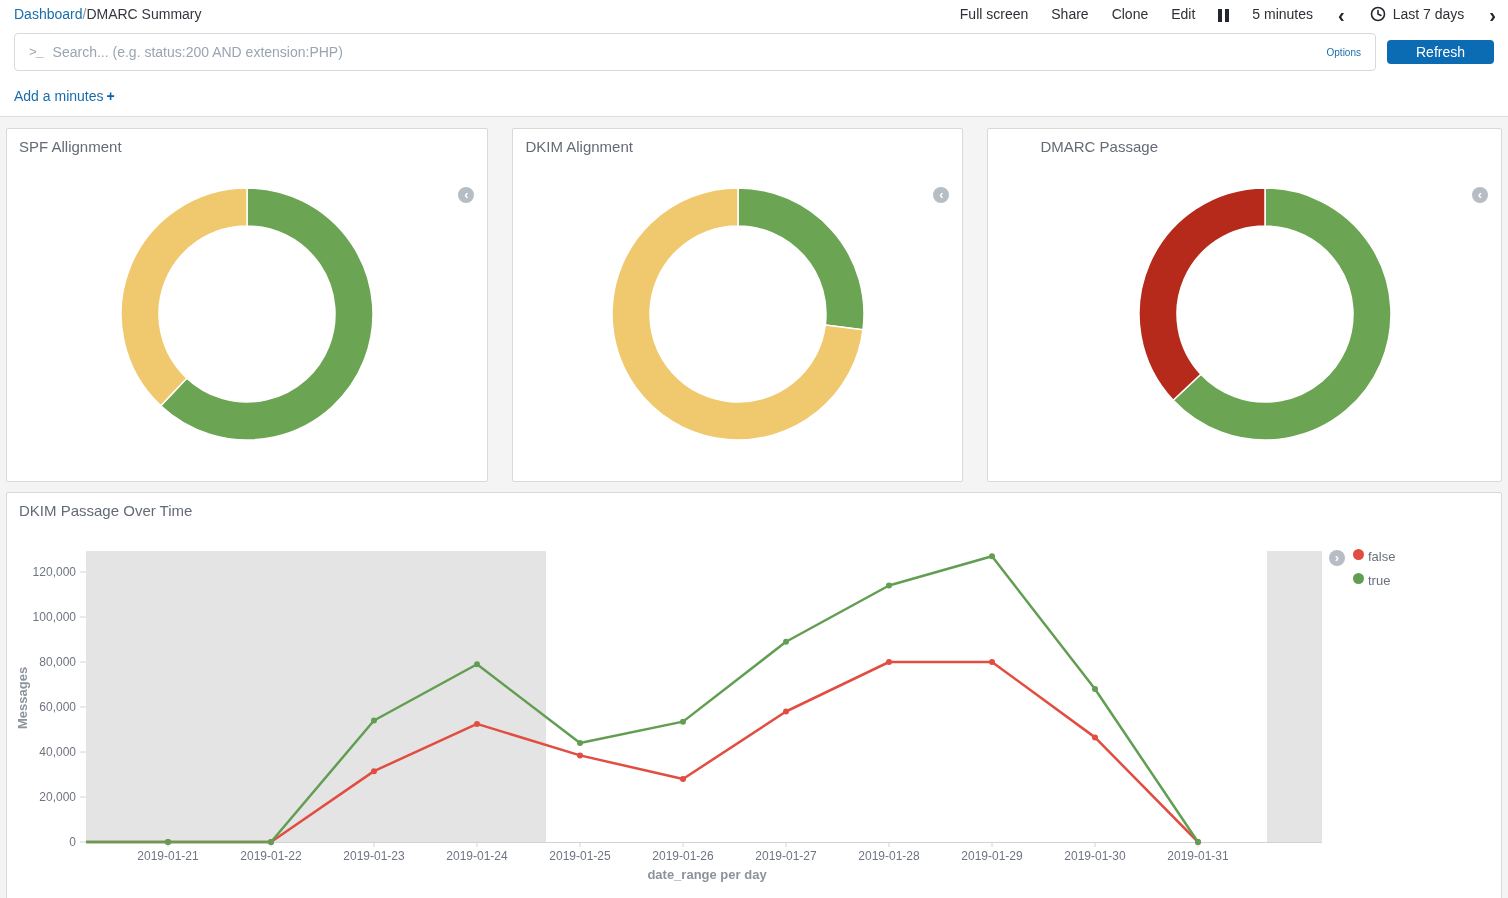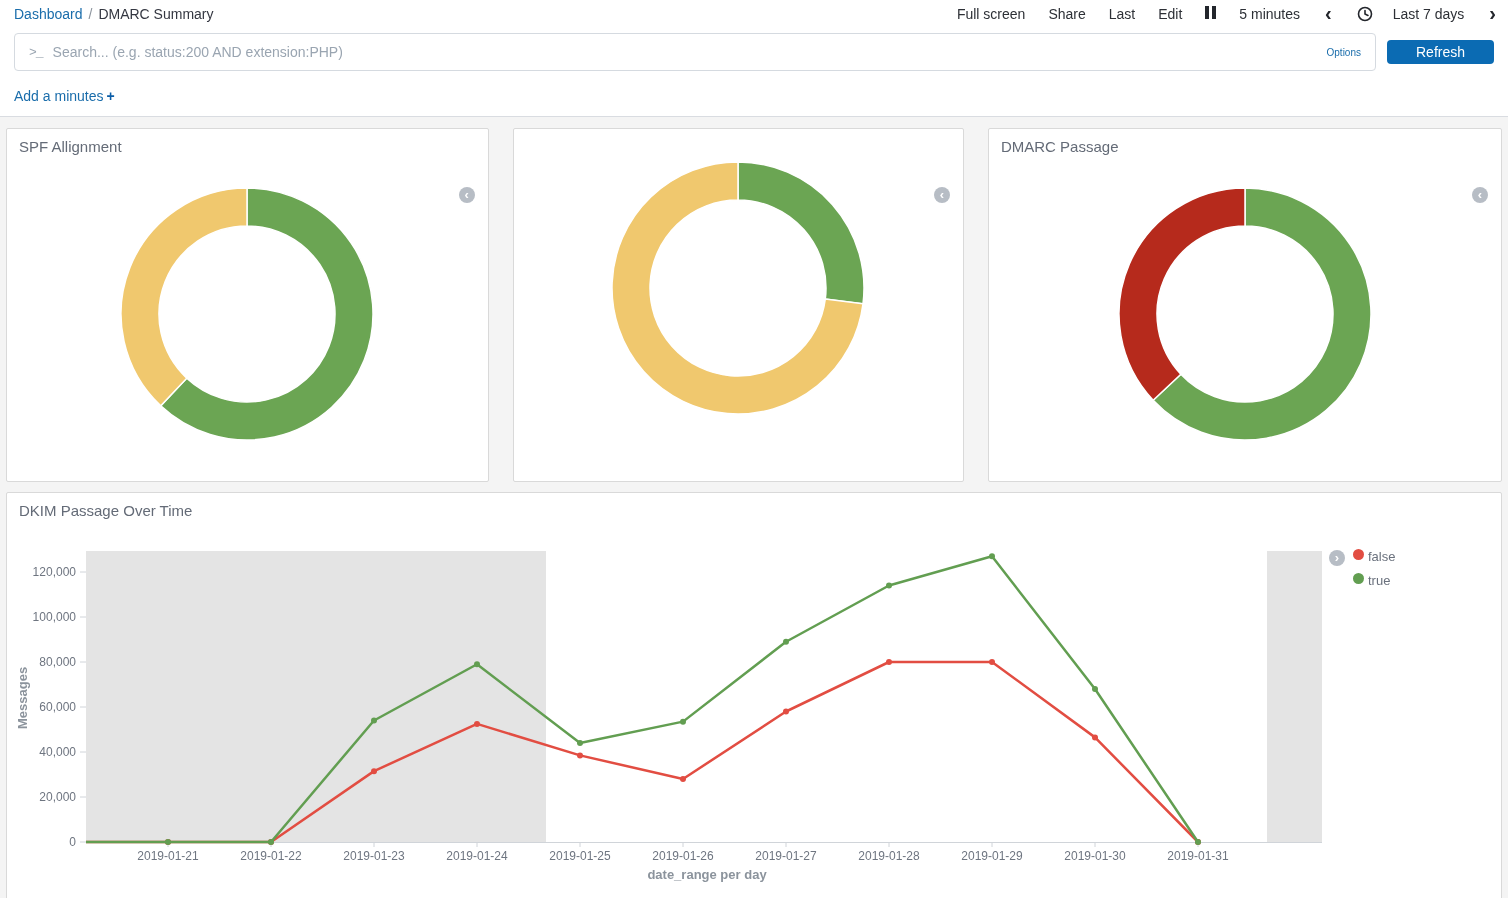--- a/index.html
+++ b/index.html
@@ -1,30 +1,30 @@
 <!DOCTYPE html>
 <html><head>
 <meta charset="utf-8">
 <style>
   * { margin:0; padding:0; box-sizing:border-box; }
   html,body { width:1508px; height:898px; overflow:hidden; }
   body { font-family:"Liberation Sans","DejaVu Sans",sans-serif; background:#fff; color:#343741; }
 
   
   .navbar { height:26px; display:flex; justify-content:space-between; align-items:center; padding:2px 10px 0 14px; }
-  .breadcrumb { font-size:14px; display:flex; gap:6px; align-items:center; }
+  .breadcrumb { font-size:14px; display:flex; align-items:center; }
   .crumb-link { color:#1a6dab; cursor:pointer; }
   .crumb-sep { color:#8b939c; }
   .crumb-current { color:#343741; }
-  .nav-right { display:flex; align-items:flex-start; gap:23px; font-size:14px; color:#2d3036; }
+  .nav-right { display:flex; align-items:flex-end; gap:23px; font-size:14px; color:#2d3036; }
   .nav-item { cursor:pointer; white-space:nowrap; }
   .pause-btn { display:inline-flex; gap:3px; align-items:center; cursor:pointer; }
   .pause-bar { width:4px; height:13px; background:#23262c; }
   .chev-btn { font-size:20px; font-weight:bold; line-height:14px; color:#23262c; cursor:pointer; padding:0 2px; }
-  .time-btn { display:flex; align-items:center; gap:20px; cursor:pointer; }
+  .time-btn { display:flex; align-items:center; gap:7px; cursor:pointer; }
 
   
   .search-row { display:flex; gap:11px; padding:7px 14px 9px 14px; align-items:center; }
   .search-box { flex:1; height:38px; border:1px solid #d5dae0; border-radius:4px; display:flex; align-items:center; padding:0 14px; background:#fff; }
   .prompt-icon { font-family:"Liberation Mono","DejaVu Sans Mono",monospace; color:#9aa5b1; font-size:13px; margin-right:10px; letter-spacing:-1px; }
   .search-box input { flex:1; border:none; outline:none; font-size:14px; color:#343741; background:transparent; }
   .search-box input::placeholder { color:#9aa5b1; }
   .options-link { color:#1a6dab; font-size:10px; cursor:pointer; margin-left:12px; }
   .refresh-btn { width:107px; height:24px; background:#0b6bb3; border:none; border-radius:4px; color:#fff; font-size:14px; font-family:inherit; cursor:pointer; }
 
@@ -33,21 +33,21 @@
   .add-filter { color:#1a6dab; cursor:pointer; }
   .plus-glyph { font-weight:bold; color:#0b5ea8; margin-left:3px; }
 
   
   .dashboard { background:#f4f4f4; padding:11px 6px 0 6px; height:786px; }
   .panel-row { display:flex; gap:24px; margin-bottom:10px; }
   .panel { background:#fff; border:1px solid #d9d9d9; border-radius:2px; position:relative; }
   .panel-title { font-size:15px; color:#646b77; padding:9px 12px 0 12px; }
   .p-spf { width:492px; height:354px; }
   .p-dkim { width:460px; height:354px; }
-  .p-dmarc { width:524px; height:354px; }
+  .p-dmarc { width:524px; height:354px;padding-left:40px; }
   .p-ts { width:1496px; height:410px; }
 
   .collapse-icon { position:absolute; right:13px; top:58px; width:16px; height:16px; border-radius:50%;
     background:#b7bdc5; color:#fff; font-size:13px; font-weight:bold; line-height:14px;
     display:flex; align-items:center; justify-content:center; cursor:pointer; }
   .donut-wrap { display:flex; justify-content:center; margin-top:32px; }
 
   
   .chart-svg { position:absolute; left:0; top:0; }
   .ylabel { position:absolute; left:8px; top:130px; width:16px; color:#8b939c; font-size:13px; font-weight:bold;
@@ -65,21 +65,21 @@
 
 <div class="navbar">
   <div class="breadcrumb">
     <span class="crumb-link">Dashboard</span>
     <span class="crumb-sep">/</span>
     <span class="crumb-current">DMARC Summary</span>
   </div>
   <div class="nav-right">
     <span class="nav-item">Full screen</span>
     <span class="nav-item">Share</span>
-    <span class="nav-item">Last</span>
+    <span class="nav-item">Clone</span>
     <span class="nav-item">Edit</span>
     <span class="pause-btn">
       <span class="pause-bar"></span>
       <span class="pause-bar"></span>
     </span>
     <span class="nav-item">5 minutes</span>
     <span class="chev-btn">‹</span>
     <span class="time-btn">
       <svg width="16" height="16" viewBox="0 0 16 16">
         <circle cx="8" cy="8" r="6.5" fill="none" stroke="#23262c" stroke-width="1.6"></circle>
@@ -113,20 +113,21 @@
       <div class="panel-title">SPF Allignment</div>
       <div class="collapse-icon">‹</div>
       <div class="donut-wrap">
           <div><svg width="254" height="254">
               <path d="M 127.00000000000001 1 A 126 126 0 1 1 40.74706465298526 218.8500470550979 L 66.75985467827542 191.14923921308423 A 88 88 0 1 0 127 39 Z" fill="#6BA553" stroke="#ffffff" stroke-width="1.5"></path>
               <path d="M 40.74706465298526 218.8500470550979 A 126 126 0 0 1 126.99999999999997 1 L 126.99999999999999 39 A 88 88 0 0 0 66.75985467827542 191.14923921308423 Z" fill="#F0C86E" stroke="#ffffff" stroke-width="1.5"></path>
             </svg></div>
         </div>
     </div>
     <div class="panel p-dkim">
+      <div class="panel-title">DKIM Alignment</div>
       <div class="collapse-icon">‹</div>
       <div class="donut-wrap">
           <div><svg width="254" height="254">
               <path d="M 127.00000000000001 1 A 126 126 0 0 1 252.00645236562423 142.79198742910233 L 214.30609371567405 138.02932455365877 A 88 88 0 0 0 127 39 Z" fill="#6BA553" stroke="#ffffff" stroke-width="1.5"></path>
               <path d="M 252.00645236562423 142.79198742910233 A 126 126 0 1 1 126.99999999999997 1 L 126.99999999999999 39 A 88 88 0 1 0 214.30609371567405 138.02932455365877 Z" fill="#F0C86E" stroke="#ffffff" stroke-width="1.5"></path>
             </svg></div>
         </div>
     </div>
     <div class="panel p-dmarc">
       <div class="panel-title">DMARC Passage</div>

